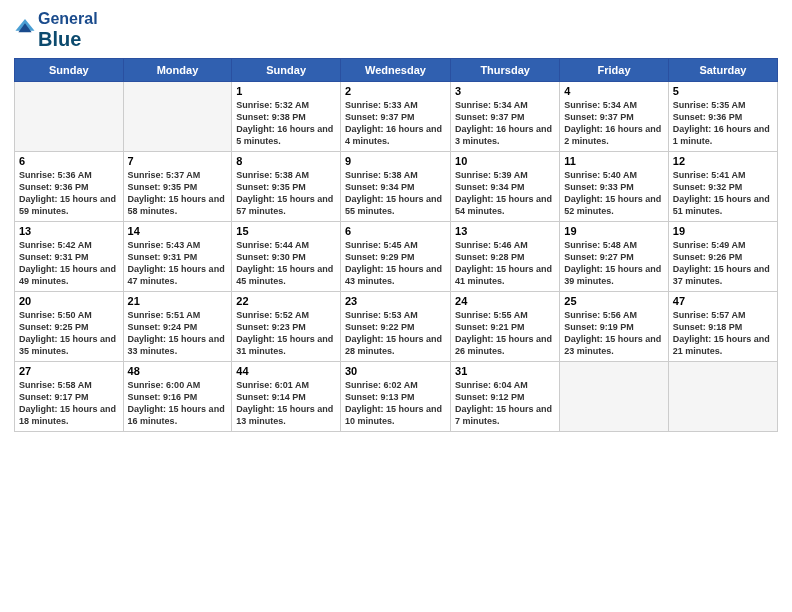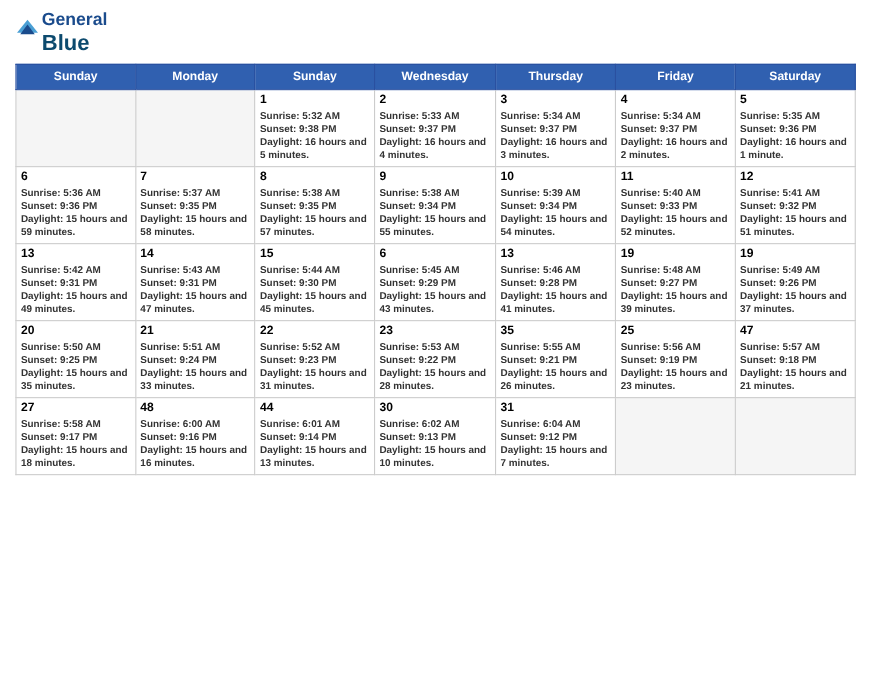--- a/index.html
+++ b/index.html
@@ -215,21 +215,21 @@
           </td>
           <td>
             <div class="cell-day">22</div>
             <div class="cell-info">Sunrise: 5:52 AM<br>Sunset: 9:23 PM<br>Daylight: 15 hours and 31 minutes.</div>
           </td>
           <td>
             <div class="cell-day">23</div>
             <div class="cell-info">Sunrise: 5:53 AM<br>Sunset: 9:22 PM<br>Daylight: 15 hours and 28 minutes.</div>
           </td>
           <td>
-            <div class="cell-day">35</div>
+            <div class="cell-day">24</div>
             <div class="cell-info">Sunrise: 5:55 AM<br>Sunset: 9:21 PM<br>Daylight: 15 hours and 26 minutes.</div>
           </td>
           <td>
             <div class="cell-day">25</div>
             <div class="cell-info">Sunrise: 5:56 AM<br>Sunset: 9:19 PM<br>Daylight: 15 hours and 23 minutes.</div>
           </td>
           <td>
             <div class="cell-day">47</div>
             <div class="cell-info">Sunrise: 5:57 AM<br>Sunset: 9:18 PM<br>Daylight: 15 hours and 21 minutes.</div>
           </td>

